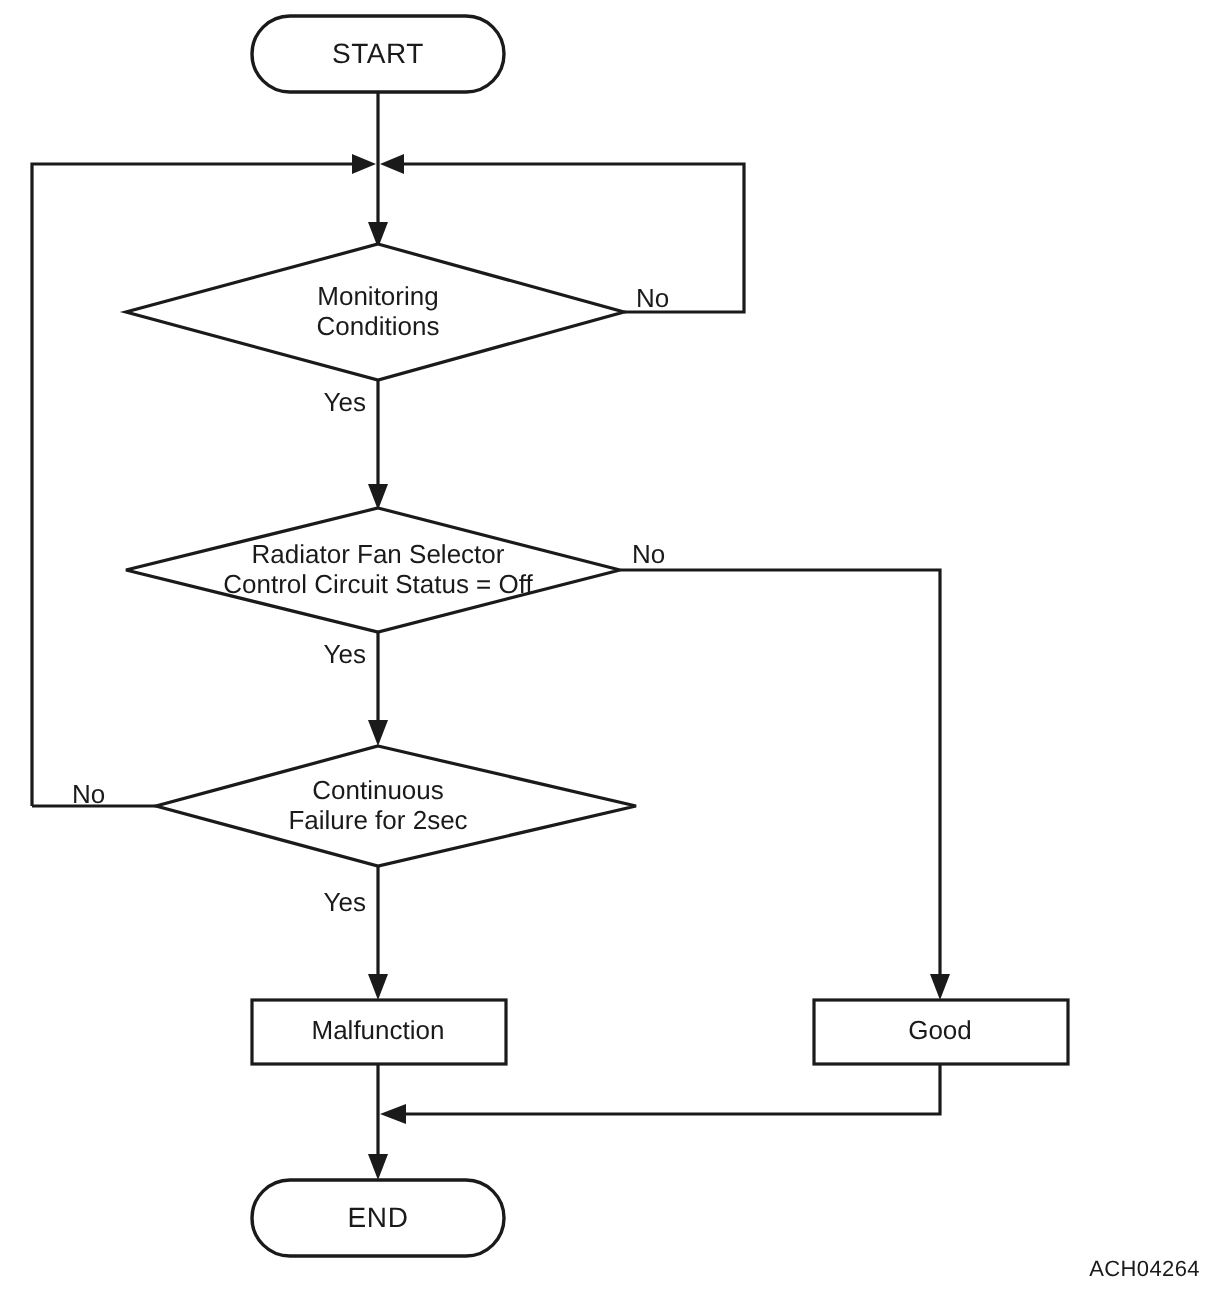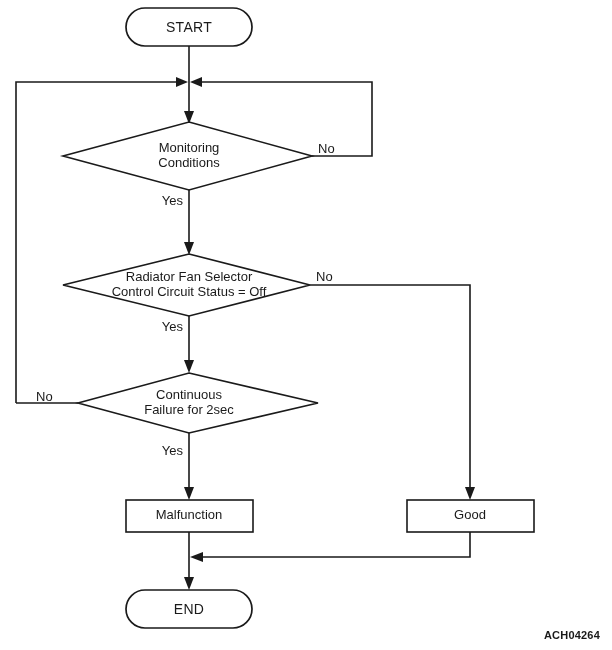--- a/index.html
+++ b/index.html
@@ -63,21 +63,21 @@
     dominant-baseline: middle;
   }
   .branch-label.anchor-start { text-anchor: start; }
   .branch-label.anchor-end { text-anchor: end; }
   .figure-id {
     position: absolute;
     right: 12px;
     bottom: 9px;
     font-family: "Liberation Sans", sans-serif;
     font-size: 11px;
-    font-weight: bold;
+    font-weight: normal;
     color: #1a1a1a;
     letter-spacing: 0.2px;
   }
 </style>
 </head>
 <body>
 
 <div id="flowchart-root">
 
   <svg class="flow-canvas" viewBox="0 0 612 650" xmlns="http://www.w3.org/2000/svg">

